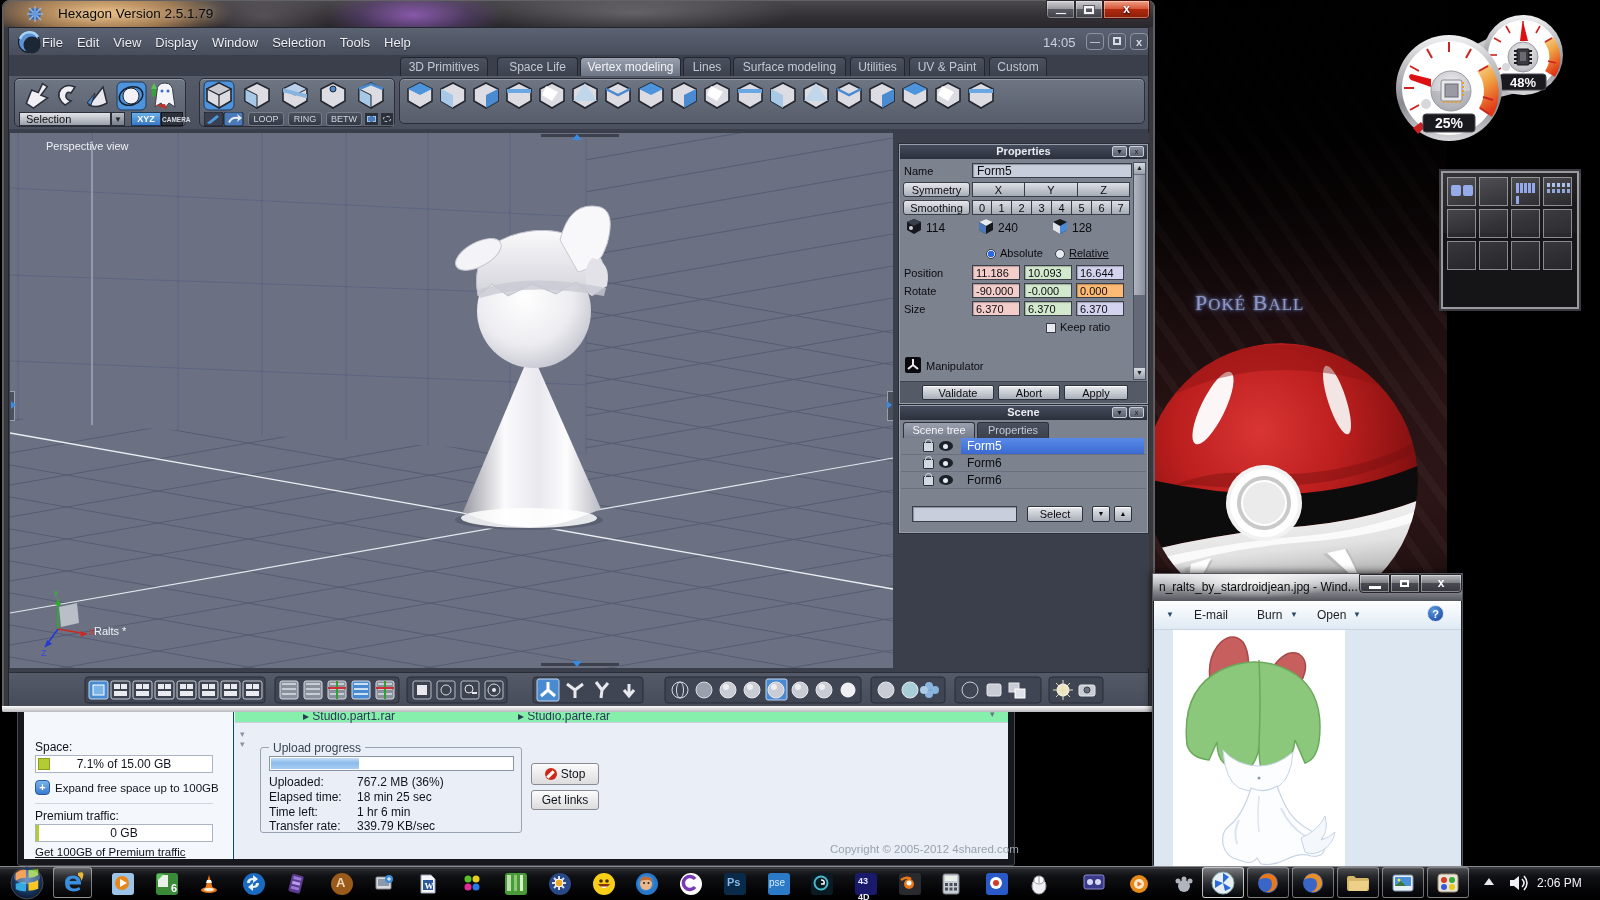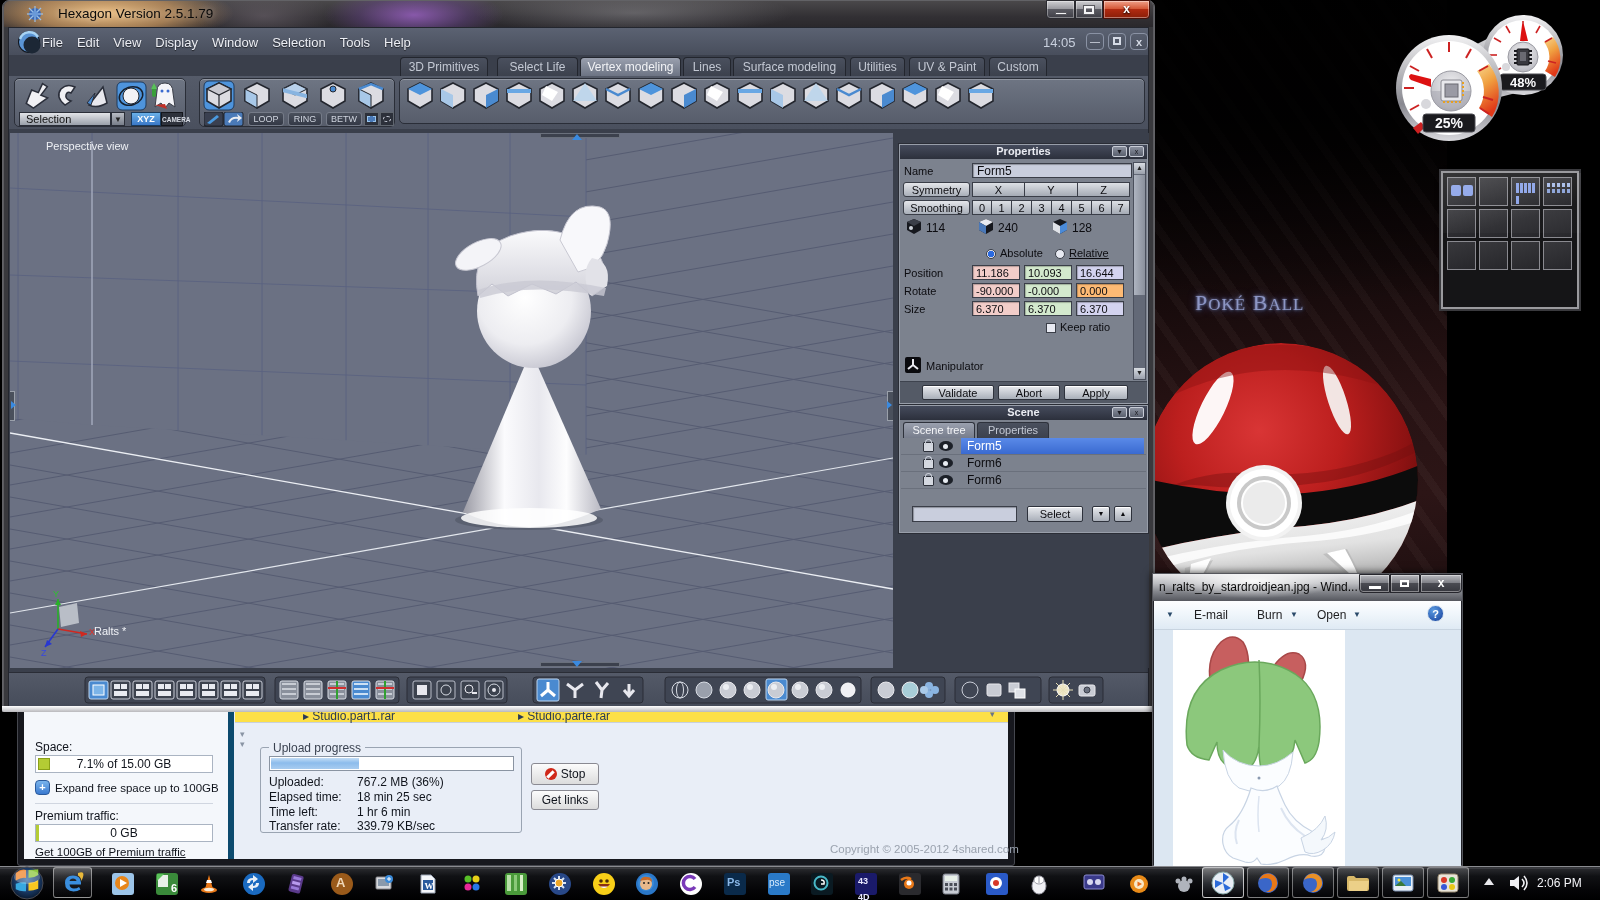--- a/index.html
+++ b/index.html
@@ -216,34 +216,34 @@
           <div class="abs" style="left: 64px; top: 64px; width: 29px; height: 29px; background: linear-gradient(160deg, rgb(56, 56, 60), rgb(39, 39, 43)); border: 1px solid rgb(138, 138, 144);"></div>
           <div class="abs" style="left: 96px; top: 64px; width: 29px; height: 29px; background: linear-gradient(160deg, rgb(56, 56, 60), rgb(39, 39, 43)); border: 1px solid rgb(138, 138, 144);"></div>
         </div>
     <div class="abs" style="left:0; top:0; width:138px; height:60px; background:linear-gradient(165deg, rgba(255,255,255,0.14), rgba(255,255,255,0.02) 70%);"></div>
   </div>
 </div>
 
 <div class="abs" id="fourshared" style="left:17px; top:698px; width:998px; height:168px; background:#17181e; border:1px solid #45474e; border-radius:0 0 3px 3px;">
   <div class="abs" style="left:6px; top:8px; width:984px; height:152px; background:#e9eef7; font-size:12px; color:#10141c;">
 
-    <div class="abs" style="left:0; top:0; width:210px; height:152px; background:#f4f7fb; border-right:6px solid #0c4a6e;">
+    <div class="abs" style="left:0; top:0; width:210px; height:152px; background:#f4f7fb; border-right:1px solid #0c4a6e;">
       <div class="abs" style="left:11px; top:33px;">Space:</div>
       <div class="abs" style="left:11px; top:48px; width:178px; height:18px; background:#fff; border:1px solid #aab4c2; text-align:center; line-height:17px;">7.1% of 15.00 GB</div>
       <div class="abs" style="left:14px; top:51px; width:12px; height:12px; background:#b4cc34; border:1px solid #8aa018;"></div>
       <div class="abs" style="left:11px; top:73px; width:15px; height:15px; border-radius:4px; background:linear-gradient(180deg,#7ab4ec,#3a7ad0); border:1px solid #2a5a9c; color:#fff; font-weight:bold; text-align:center; line-height:13px; font-size:11px;">+</div>
       <div class="abs" style="left:31px; top:75px; font-size:11.5px;">Expand free space up to 100GB</div>
       <div class="abs" style="left:11px; top:96px; width:178px; height:1px; background:#d0d6e0;"></div>
       <div class="abs" style="left:11px; top:102px;">Premium traffic:</div>
       <div class="abs" style="left:11px; top:117px; width:178px; height:18px; background:#fff; border:1px solid #aab4c2; text-align:center; line-height:17px;">0 GB</div>
       <div class="abs" style="left:12px; top:118px; width:3px; height:16px; background:#b4cc34;"></div>
       <div class="abs" style="left:11px; top:139px; text-decoration:underline; font-size:11.5px;">Get 100GB of Premium traffic</div>
     </div>
 
-    <div class="abs" style="left:211px; top:0; width:773px; height:16px; background:#fde047; border-bottom:1px solid #c8d0dc;">
+    <div class="abs" style="left:211px; top:0; width:773px; height:16px; background:#86efac; border-bottom:1px solid #c8d0dc;">
       <div class="abs" style="left:68px; top:2px; color:#2a3a55;">▸ Studio.part1.rar</div>
       <div class="abs" style="left:283px; top:2px; color:#2a3a55;">▸ Studio.parte.rar</div>
       <div class="abs" style="left:755px; top:2px; color:#6a7488; font-size:9px;">▾</div>
     </div>
     <div class="abs" style="left:216px; top:22px; color:#8a94a4; font-size:9px;">▾<br>▾</div>
 
     <div class="abs" style="left:236px; top:40px; width:262px; height:86px; border:1px solid #9aa4b2; border-radius:3px;">
       <div class="abs" style="left:8px; top:-7px; background:#e9eef7; padding:0 4px; color:#3a4250;">Upload progress</div>
       <div class="abs" style="left:8px; top:8px; width:245px; height:15px; background:#fff; border:1px solid #8a94a2;">
         <div class="abs" style="left:1px; top:1px; width:88px; height:11px; background:linear-gradient(180deg,#c3ddf6,#8cbcec 45%,#a8ccf0);"></div>
@@ -313,21 +313,21 @@
     <div class="abs" style="left:1099px; top:5px; width:18px; height:17px; border:1px solid #8a92a4; border-radius:4px;">
           <div class="abs" style="left:4px; top:3px; width:8px; height:8px; border:2px solid #d6dbe6;"></div>
         </div>
     <div class="abs" style="left:1121px; top:5px; width:18px; height:17px; border:1px solid #8a92a4; border-radius:4px; color:#d6dbe6; font-size:11px; font-weight:bold; text-align:center; line-height:16px;">x</div>
   </div>
 
   <div class="abs" id="hexbody" style="left:6px; top:55px; width:1141px; height:651px; background:#3a3f4b; border-left:1px solid #23262e; border-right:1px solid #23262e;"></div>
 
   <div class="abs" id="tabrow" style="left:8px; top:57px; width:1139px; height:19px; font-size:12px;">
     <div class="tab" style="left:390px; width:88px;">3D Primitives</div>
-    <div class="tab" style="left:487px; width:81px;">Select Life</div>
+    <div class="tab" style="left:487px; width:81px;">Space Life</div>
     <div class="tab tabactive" style="left:570px; width:101px;">Vertex modeling</div>
     <div class="tab" style="left:673px; width:48px;">Lines</div>
     <div class="tab" style="left:723px; width:113px;">Surface modeling</div>
     <div class="tab" style="left:840px; width:55px;">Utilities</div>
     <div class="tab" style="left:899px; width:76px;">UV &amp; Paint</div>
     <div class="tab" style="left:979px; width:58px;">Custom</div>
   </div>
 
   <div class="abs" id="toolstrip" style="left:7px; top:76px; width:1139px; height:53px; background:linear-gradient(180deg,#555b69,#4a505e);">
 

